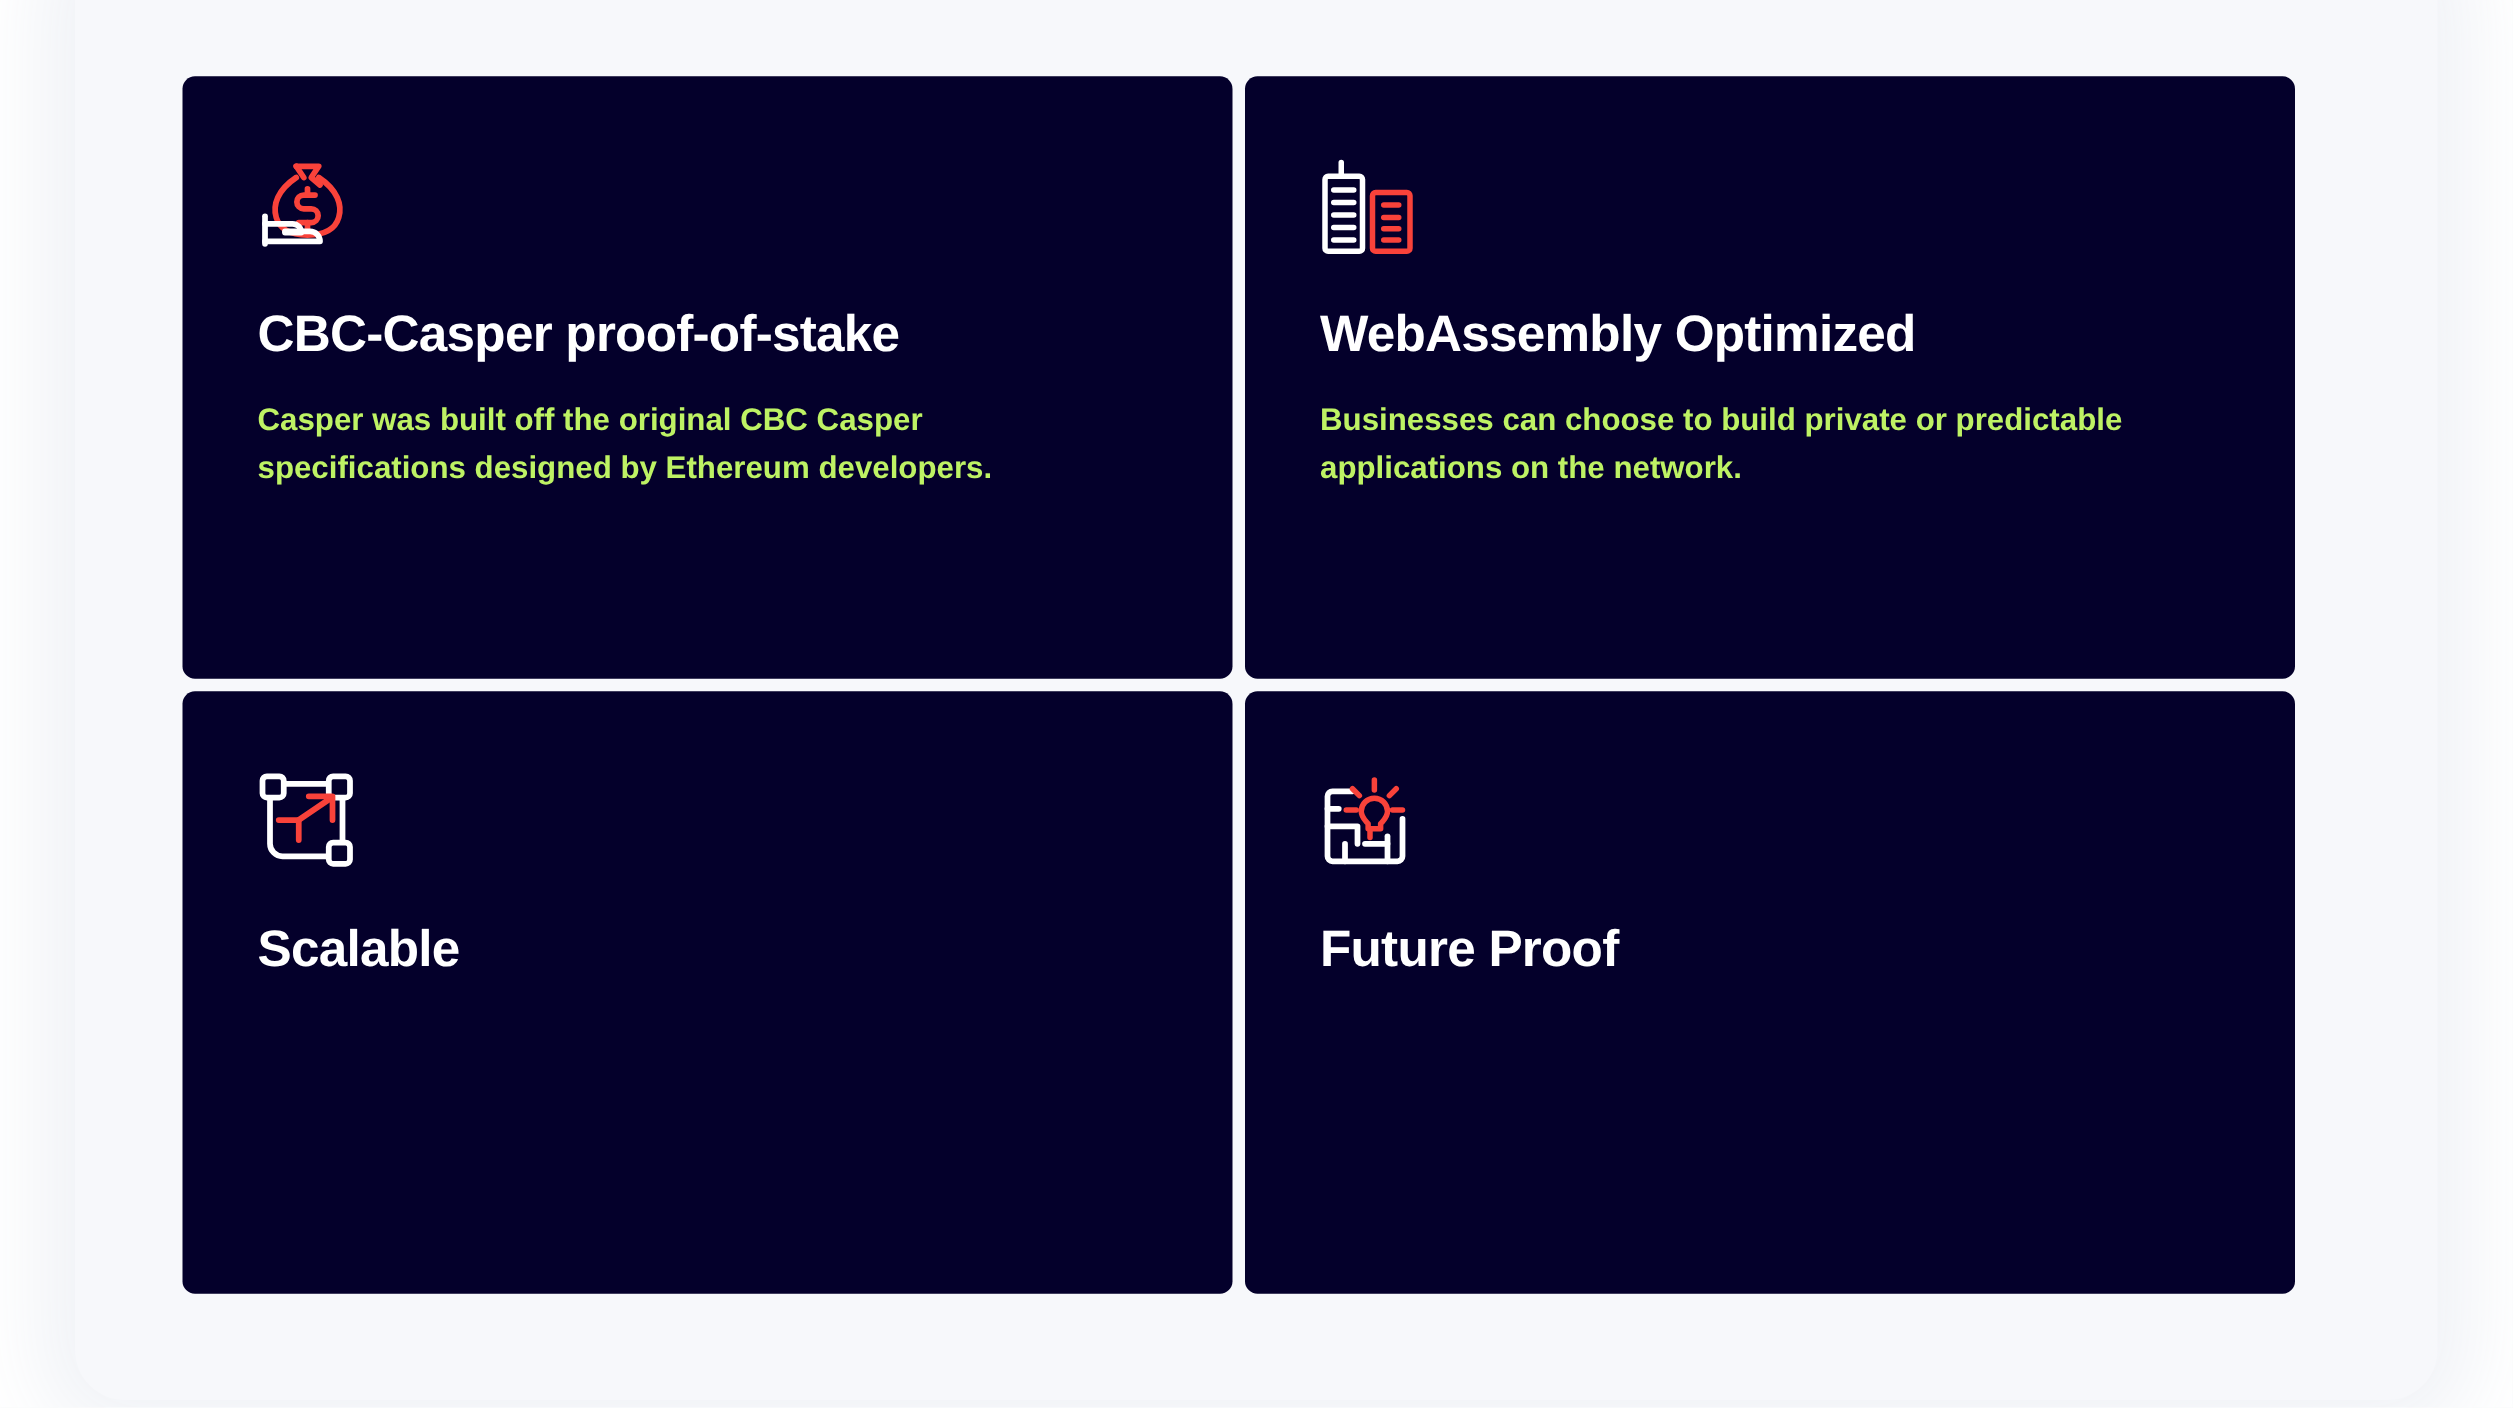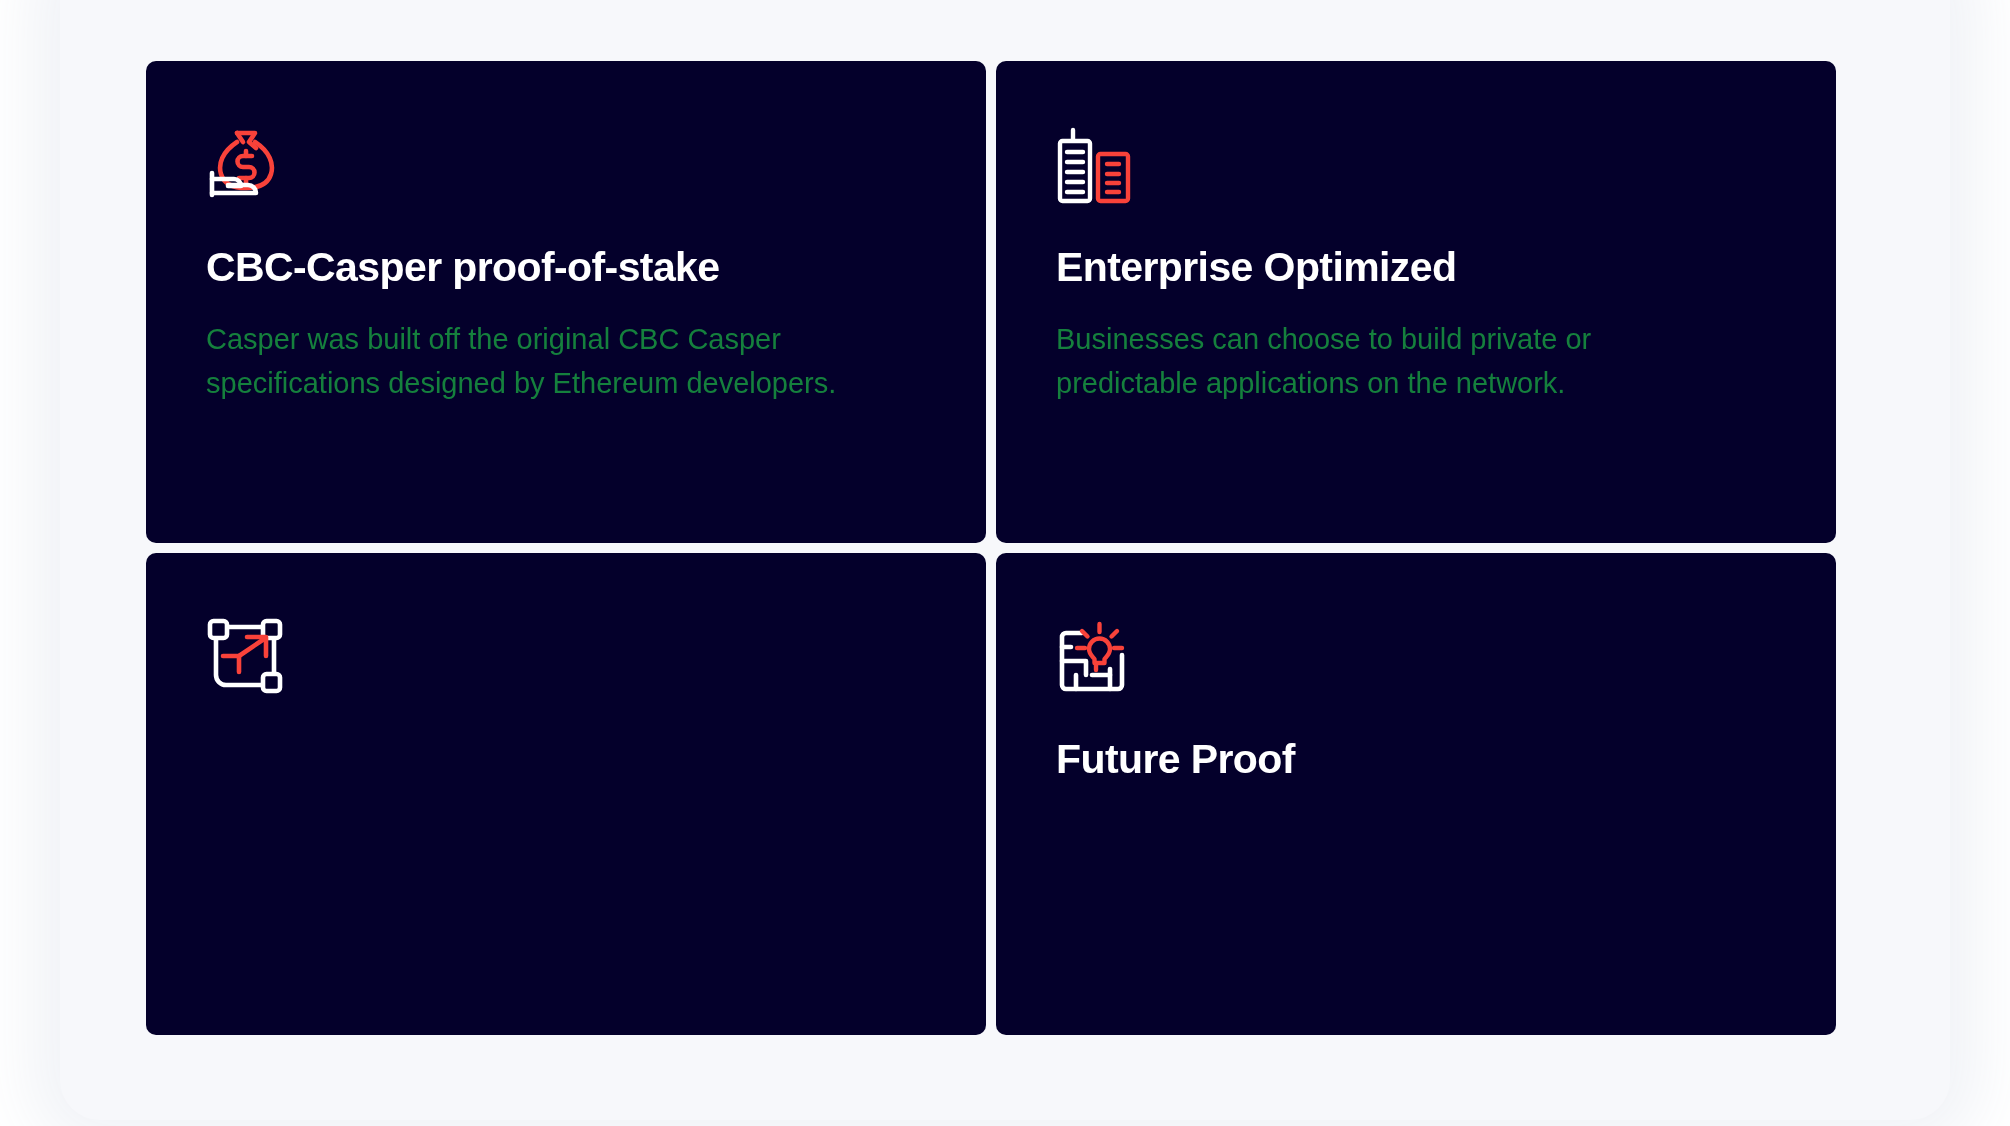--- a/index.html
+++ b/index.html
@@ -66,24 +66,24 @@
   .card-title {
     color: #ffffff;
     font-size: 41px;
     font-weight: bold;
     line-height: 1.12;
     letter-spacing: -0.6px;
     margin: 0 0 26px 0;
   }
 
   .card-body {
-    color: #15803d;
-    font-size: 29px;
+    color: #bef264;
+    font-size: 25px;
     line-height: 1.52;
-    font-weight: normal;
+    font-weight: bold;
     margin: 0;
     max-width: 680px;
   }
 </style>
 </head>
 <body>
 
 <div class="page">
 
   <div class="panel-bg"></div>
@@ -117,41 +117,42 @@
 
           <path d="M17 5 v10" stroke="#ffffff" stroke-width="4.4" stroke-linecap="round"></path>
 
           <rect x="4" y="16" width="30" height="60" rx="2.5" stroke="#ffffff" stroke-width="4.4" stroke-linejoin="round"></rect>
           <path d="M11 27 h16 M11 37 h16 M11 47 h16 M11 57 h16 M11 67 h16" stroke="#ffffff" stroke-width="4.4" stroke-linecap="round"></path>
 
           <rect x="42" y="29" width="30" height="47" rx="2.5" stroke="#f9423a" stroke-width="4.4" stroke-linejoin="round"></rect>
           <path d="M51 39 h12 M51 49 h12 M51 58 h12 M51 67 h12" stroke="#f9423a" stroke-width="4.4" stroke-linecap="round"></path>
         </svg>
       </span>
-      <h3 class="card-title">Enterprise Optimized</h3>
+      <h3 class="card-title">WebAssembly Optimized</h3>
       <p class="card-body">Businesses can choose to build private or predictable applications on the network.</p>
     </div>
 
     <div class="card">
       <span class="card-icon">
         <svg viewBox="0 0 80 80" width="80" height="80" fill="none" xmlns="http://www.w3.org/2000/svg">
 
           <path d="M22 10 h36" stroke="#ffffff" stroke-width="4.6" stroke-linecap="round"></path>
           <path d="M10 22 v36 a10 10 0 0 0 10 10 h38" stroke="#ffffff" stroke-width="4.6" stroke-linecap="round" stroke-linejoin="round"></path>
           <path d="M68 22 v36" stroke="#ffffff" stroke-width="4.6" stroke-linecap="round"></path>
 
           <rect x="4" y="4" width="17" height="17" rx="3.5" fill="#04002b" stroke="#ffffff" stroke-width="4.6"></rect>
           <rect x="57" y="4" width="17" height="17" rx="3.5" fill="#04002b" stroke="#ffffff" stroke-width="4.6"></rect>
           <rect x="57" y="57" width="17" height="17" rx="3.5" fill="#04002b" stroke="#ffffff" stroke-width="4.6"></rect>
 
           <path d="M17 39 h16 v16" stroke="#f9423a" stroke-width="4.6" stroke-linecap="round" stroke-linejoin="round"></path>
           <path d="M33 39 L58 22" stroke="#f9423a" stroke-width="4.6" stroke-linecap="round"></path>
           <path d="M41 20 h19 v19" stroke="#f9423a" stroke-width="4.6" stroke-linecap="round" stroke-linejoin="round"></path>
         </svg>
       </span>
+      <h3 class="card-title">Scalable</h3>
     </div>
 
     <div class="card">
       <span class="card-icon">
         <svg viewBox="0 0 80 80" width="80" height="80" fill="none" xmlns="http://www.w3.org/2000/svg">
 
           <path d="M26 16 H10 a4 4 0 0 0 -4 4 v48 a4 4 0 0 0 4 4 h52 a4 4 0 0 0 4 -4 V38" stroke="#ffffff" stroke-width="4.6" stroke-linecap="round" stroke-linejoin="round"></path>
           <path d="M6 30 h9" stroke="#ffffff" stroke-width="4.6" stroke-linecap="round"></path>
           <path d="M6 44 h24 v14" stroke="#ffffff" stroke-width="4.6" stroke-linecap="round" stroke-linejoin="round"></path>
           <path d="M20 58 v14" stroke="#ffffff" stroke-width="4.6" stroke-linecap="round"></path>

